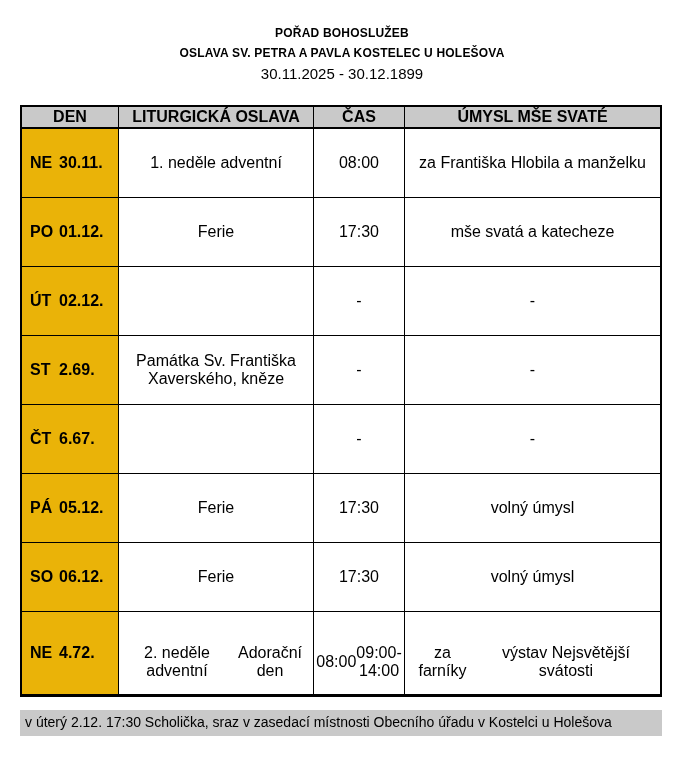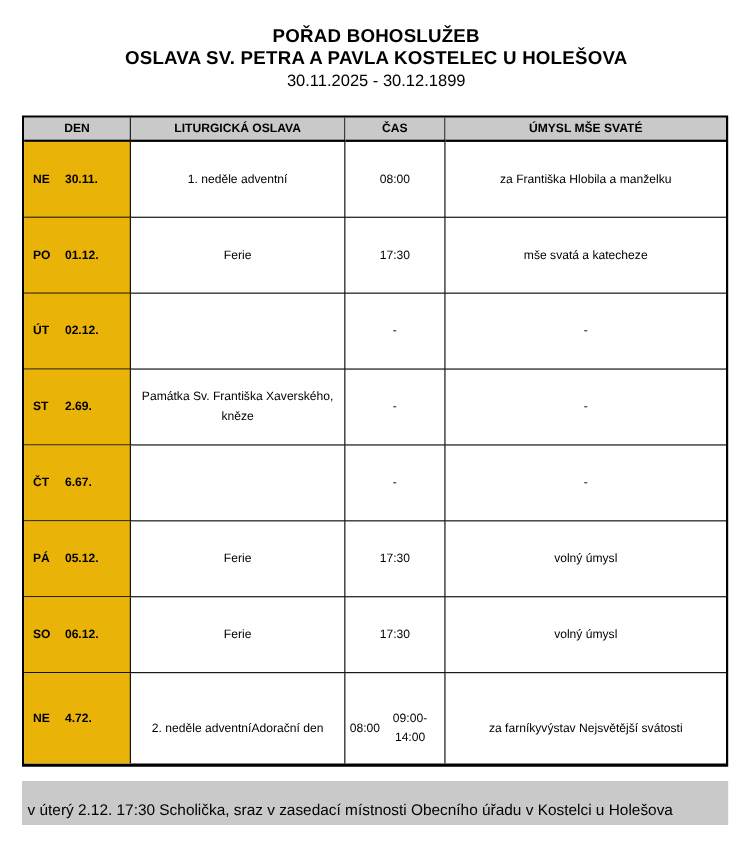--- a/index.html
+++ b/index.html
@@ -6,41 +6,41 @@
   html, body {
     width: 684px;
     background: #ffffff;
     font-family: "Liberation Sans", sans-serif;
     color: #000000;
   }
   .page { width: 684px; height: 768px; position: relative; }
 
   
   .title-block { padding-top: 23px; text-align: center; }
-  .title-line { font-size: 17px; font-weight: bold; line-height: 20px; letter-spacing: 0.2px; }
+  .title-line { font-size: 12px; font-weight: bold; line-height: 20px; letter-spacing: 0.2px; }
   .date-line  { font-size: 15px; font-weight: normal; line-height: 20px; margin-top: 1px; }
 
   
   .schedule-table {
     margin: 21px 0 0 20px;
     width: 642px;
     display: grid;
     grid-template-columns: 97px 195px 91px 1fr;
     grid-template-rows: 22px repeat(7, 69px) 82px;
     border: 2px solid #000;
     border-bottom-width: 3px;
     background: #fff;
   }
   .cell {
     border-right: 1px solid #000;
     border-bottom: 1px solid #000;
     display: flex;
     align-items: center;
     justify-content: center;
-    font-size: 11px;
+    font-size: 16px;
     line-height: 18px;
     text-align: center;
     padding: 0 4px;
     overflow: hidden;
   }
   .cell.last-col { border-right: none; }
   .cell.last-row { border-bottom: none; }
   .cell.th {
     background: #c9c9c9;
     font-weight: bold;
@@ -61,21 +61,21 @@
     padding-bottom: 2px;
   }
 
   
   .note {
     margin: 13px 0 0 20px;
     width: 642px;
     background: #c9c9c9;
     font-size: 14px;
     line-height: 21px;
-    padding: 16px 5px 3px 5px;
+    padding: 2px 5px 3px 5px;
   }
 </style>
 </head>
 <body>
 
 <div class="page">
 
   <div class="title-block">
     <div class="title-line">POŘAD BOHOSLUŽEB</div>
     <div class="title-line">OSLAVA SV. PETRA A PAVLA KOSTELEC U HOLEŠOVA</div>

